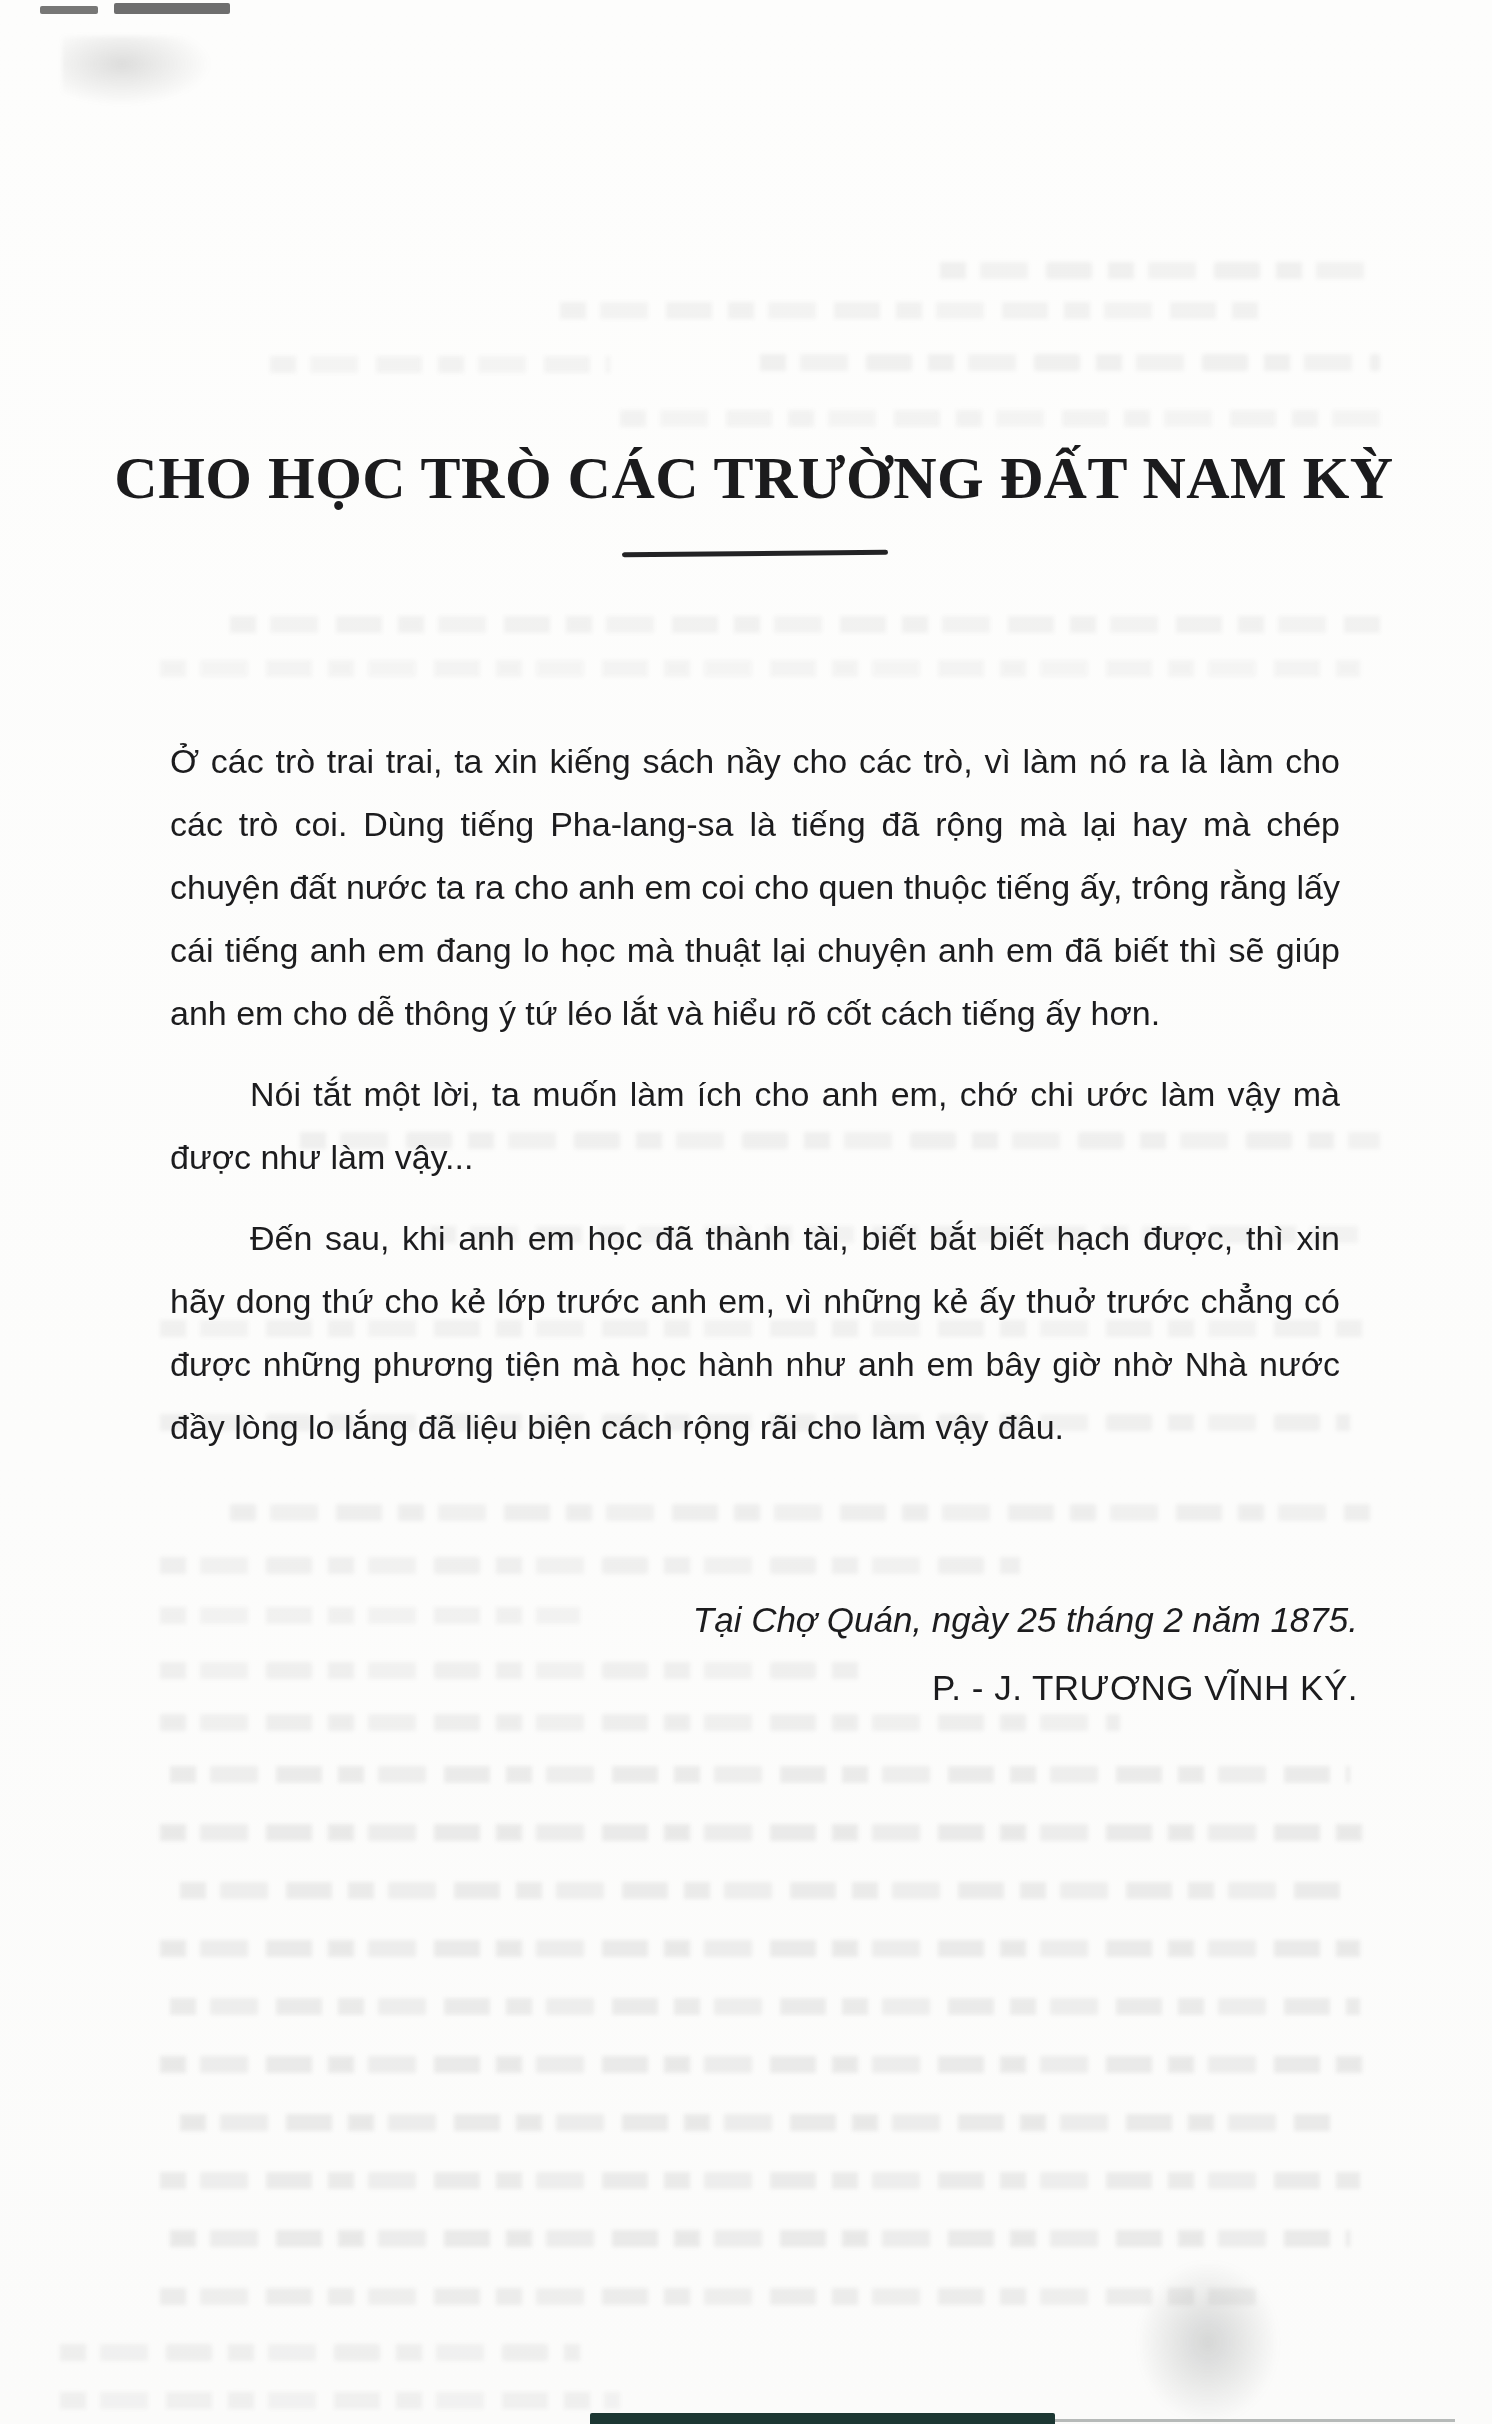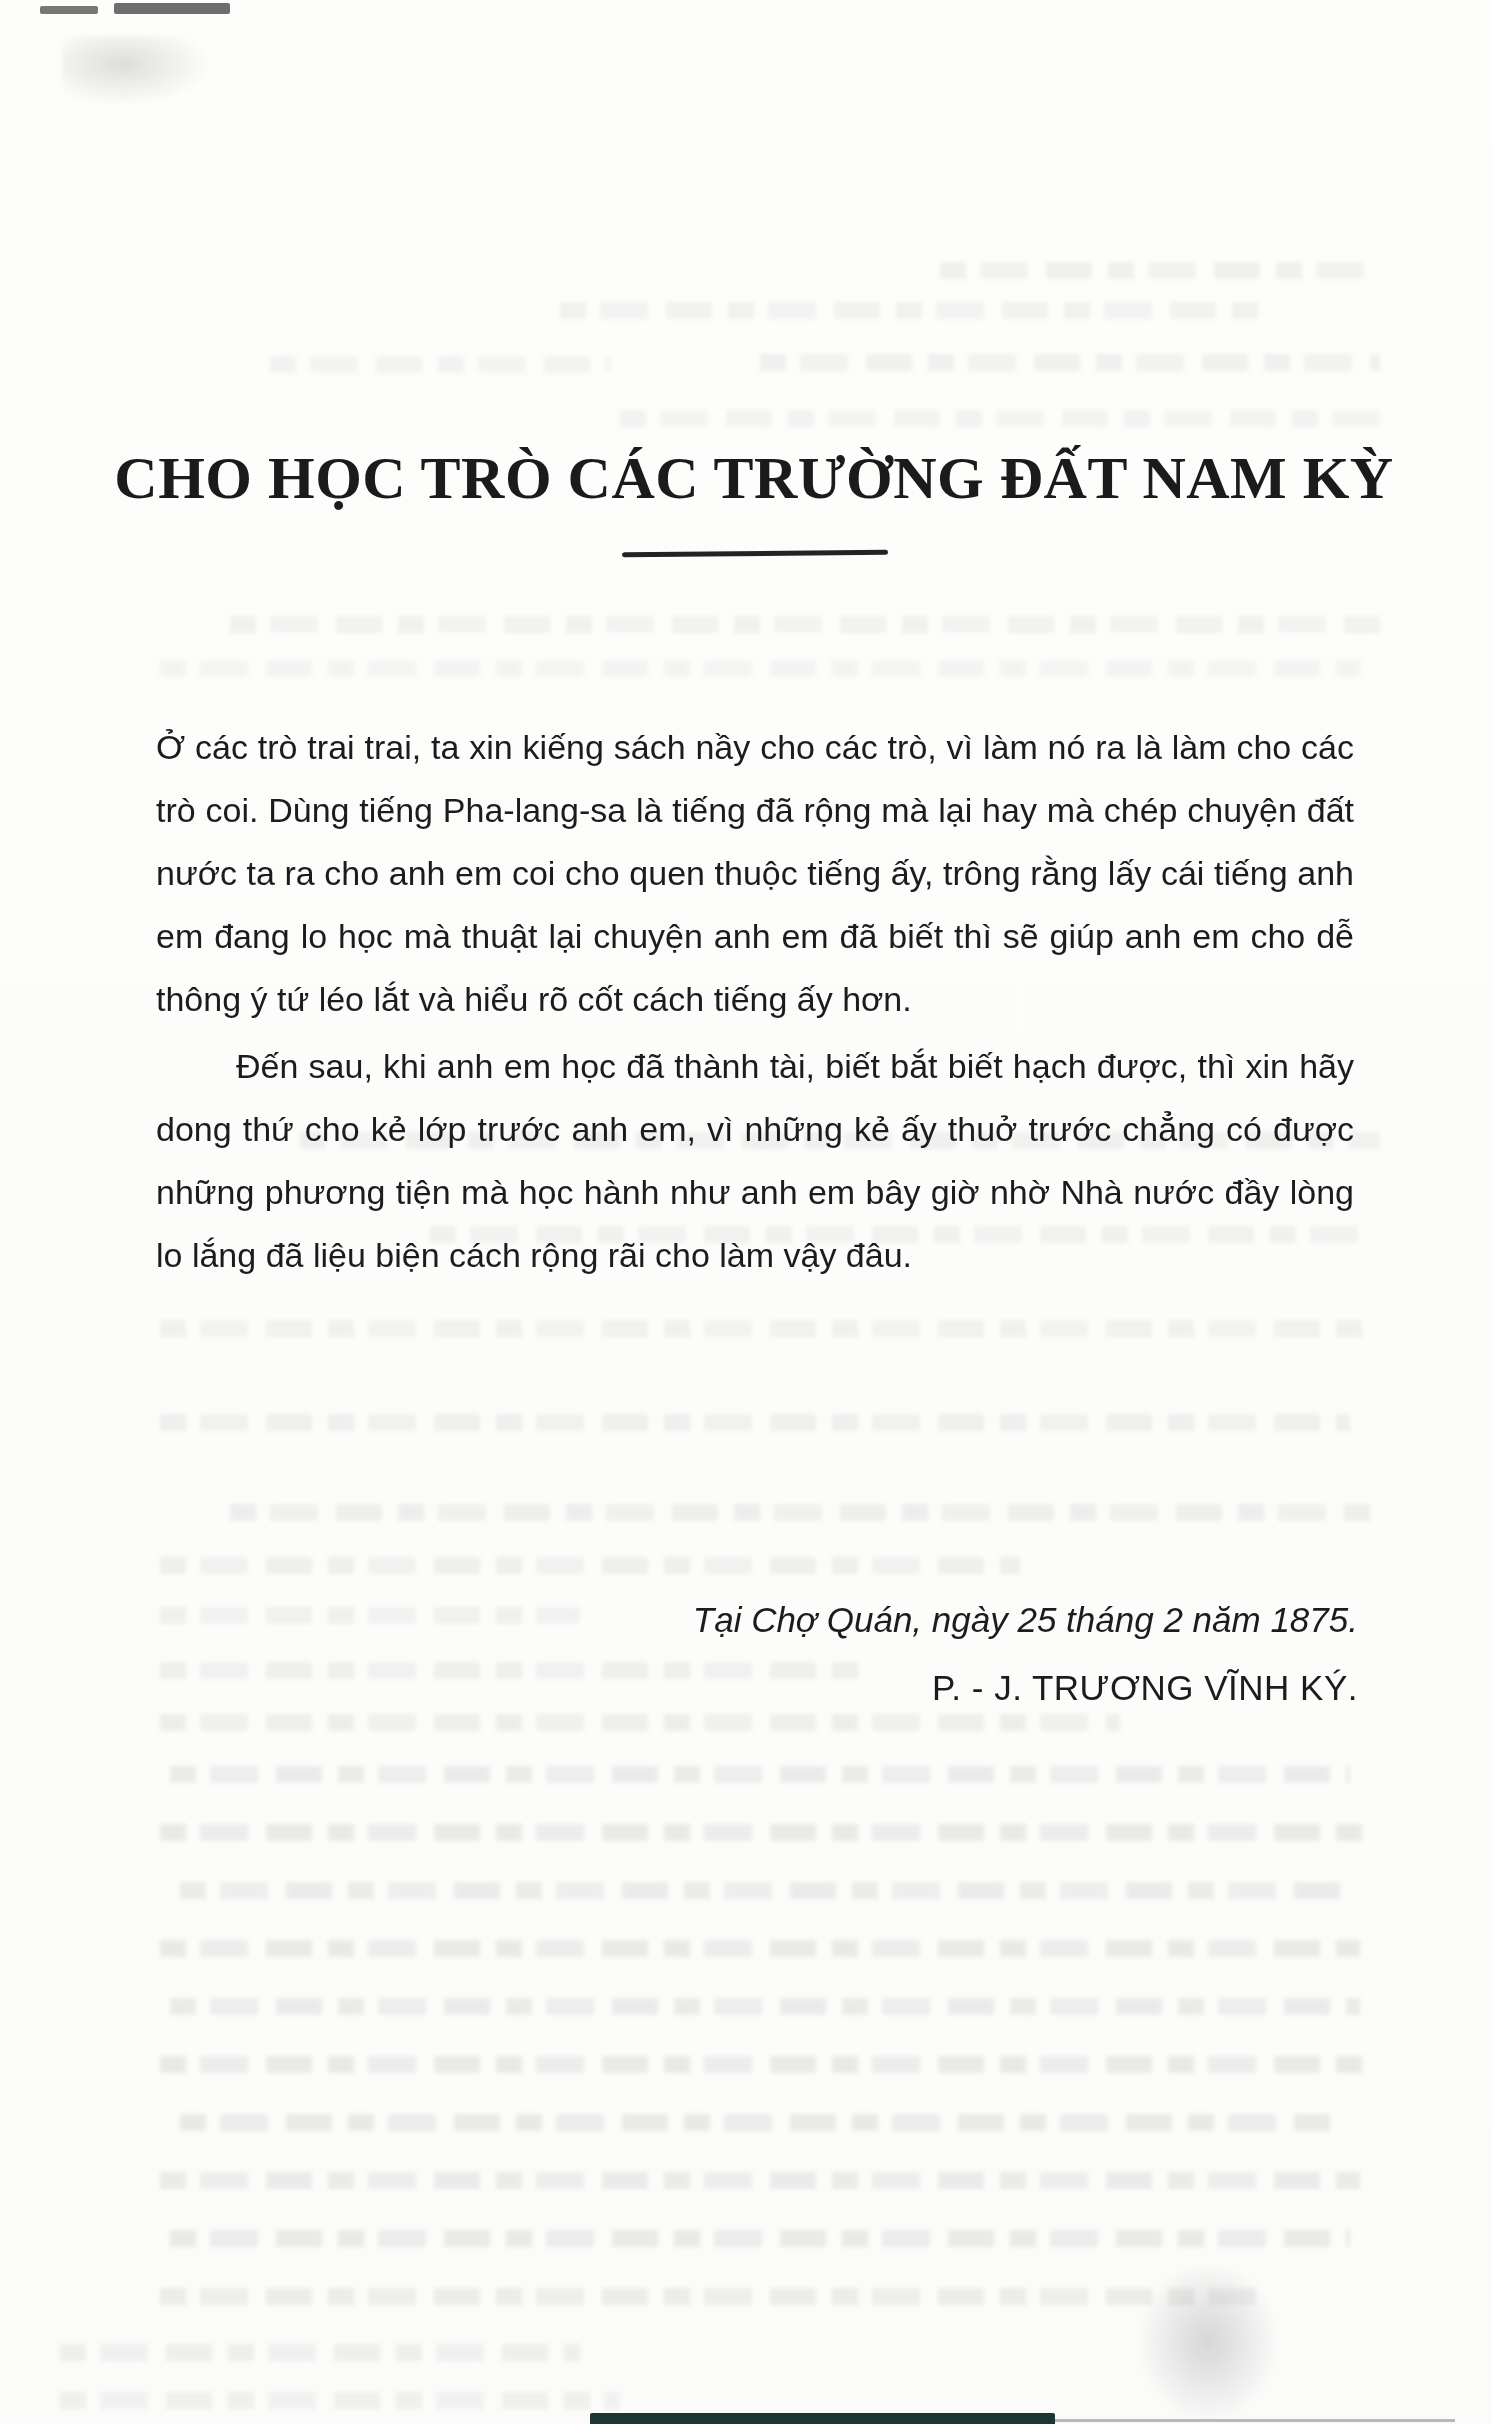--- a/index.html
+++ b/index.html
@@ -41,21 +41,21 @@
   
   .body-text {
     position: absolute;
     top: 712px; left: 152px;
     width: 1206px;
     font-size: 34px;
     line-height: 63px;
     text-align: justify;
     color: #1c1c1e;
   }
-  .body-text p { margin: 4px; }
+  .body-text p { margin: 18px; }
   .body-text p.indent { text-indent: 80px; }
 
   
   .dateline {
     position: absolute;
     top: 1588px; right: 134px;
     font-size: 35px;
     line-height: 63px;
     font-style: italic;
     color: #1c1c1e;
@@ -175,20 +175,21 @@
   <div class="ghost g23"></div>
   <div class="ghost g24"></div>
   <div class="ghost g25"></div>
   <div class="ghost g26"></div>
   <div class="ghost g27"></div>
   <div class="ghost g28"></div>
   <div class="blotch"></div>
 
   <div class="body-text">
     <p>Ở các trò trai trai, ta xin kiếng sách nầy cho các trò, vì làm nó ra là làm cho các trò coi. Dùng tiếng Pha-lang-sa là tiếng đã rộng mà lại hay mà chép chuyện đất nước ta ra cho anh em coi cho quen thuộc tiếng ấy, trông rằng lấy cái tiếng anh em đang lo học mà thuật lại chuyện anh em đã biết thì sẽ giúp anh em cho dễ thông ý tứ léo lắt và hiểu rõ cốt cách tiếng ấy hơn.</p>
+    <p class="indent">Nói tắt một lời, ta muốn làm ích cho anh em, chớ chi ước làm vậy mà được như làm vậy...</p>
     <p class="indent">Đến sau, khi anh em học đã thành tài, biết bắt biết hạch được, thì xin hãy dong thứ cho kẻ lớp trước anh em, vì những kẻ ấy thuở trước chẳng có được những phương tiện mà học hành như anh em bây giờ nhờ Nhà nước đầy lòng lo lắng đã liệu biện cách rộng rãi cho làm vậy đâu.</p>
   </div>
 
   <div class="dateline">Tại Chợ Quán, ngày 25 tháng 2 năm 1875.</div>
   <div class="signature">P. - J. TRƯƠNG VĨNH KÝ.</div>
 
   <div class="bottom-bar"></div>
   <div class="bottom-line"></div>
 
 </div>

